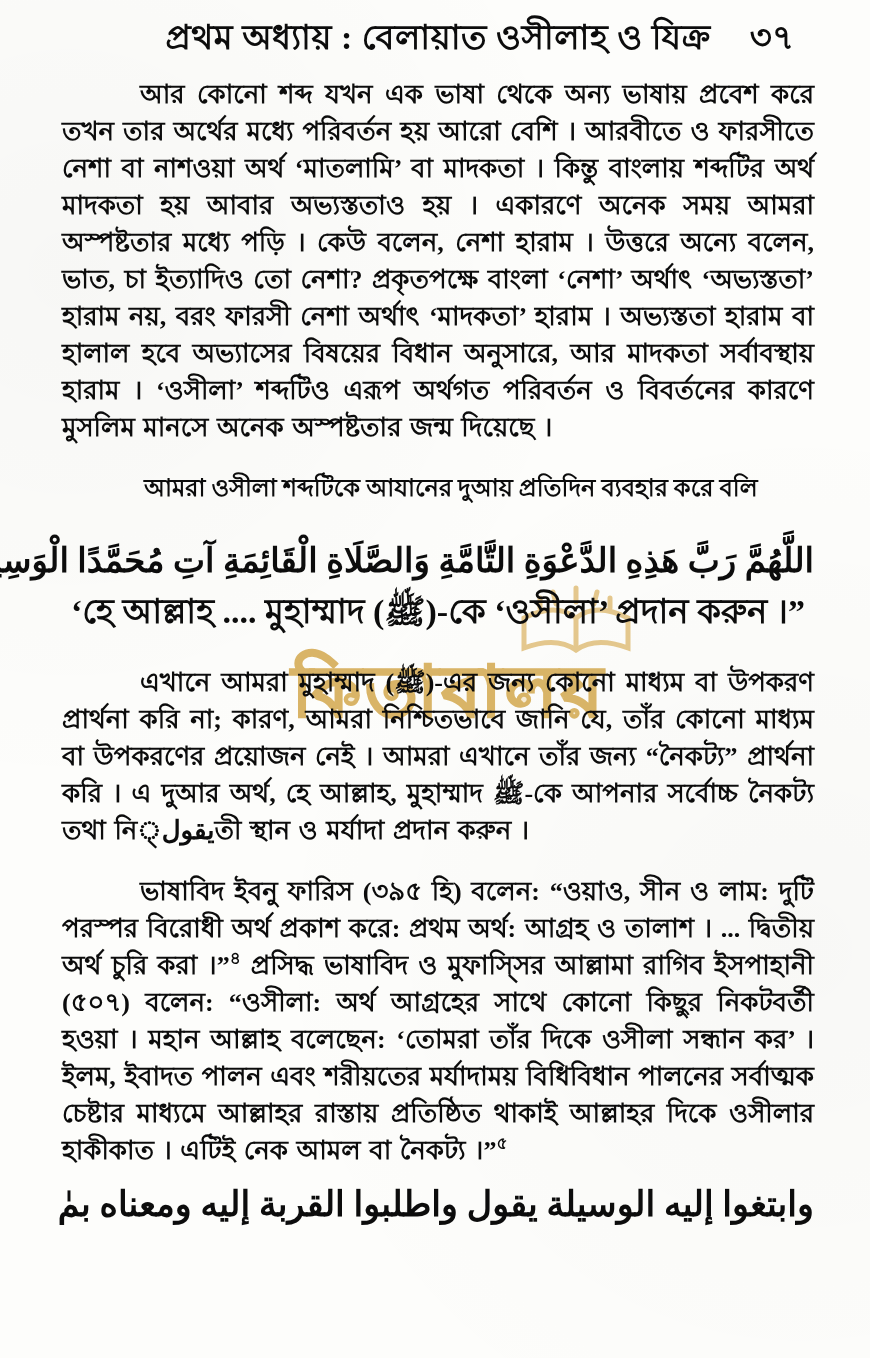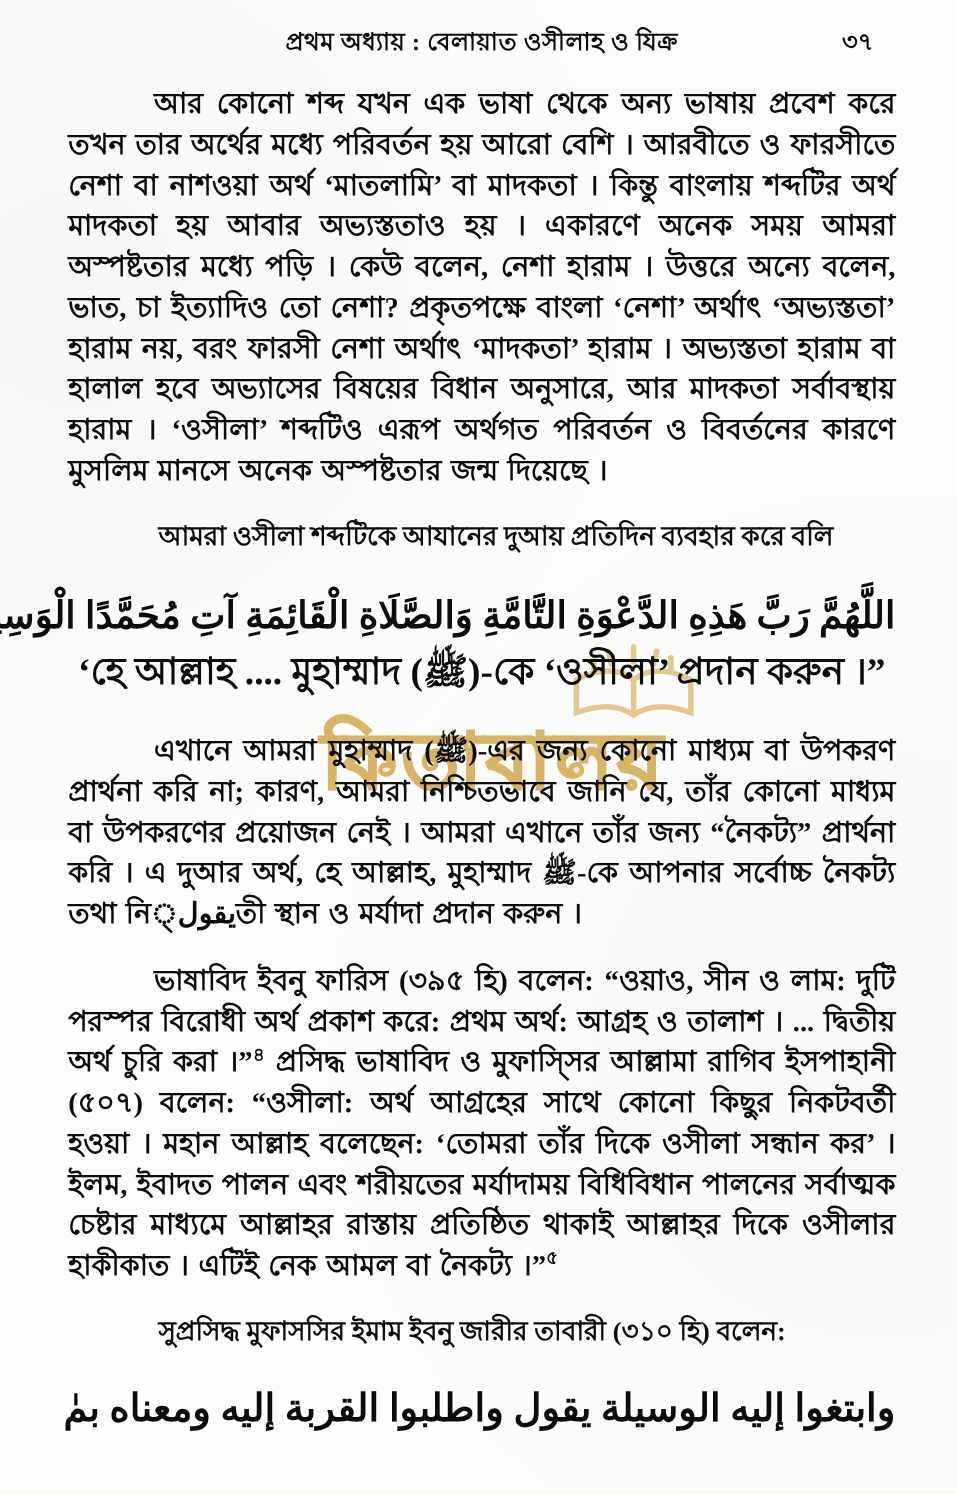--- a/index.html
+++ b/index.html
@@ -19,21 +19,21 @@
     overflow:hidden;
   }
   .content{
     position:absolute;
     left:62px; right:56px; top:20px;
     z-index:2;
   }
   .page-header{
     position:relative;
     height:36px;
-    font-size:22px;
+    font-size:34px;
     font-weight:700;
     line-height:36px;
   }
   .chapter-title{
     text-align:center;
     letter-spacing:.5px;
   }
   .page-number{
     position:absolute;
     right:20px; top:0;
@@ -121,18 +121,17 @@
     <p class="intro-line">আমরা ওসীলা শব্দটিকে আযানের দুআয় প্রতিদিন ব্যবহার করে বলি</p>
 
     <div class="arabic arabic-main">اللَّهُمَّ رَبَّ هَذِهِ الدَّعْوَةِ التَّامَّةِ وَالصَّلَاةِ الْقَائِمَةِ آتِ مُحَمَّدًا الْوَسِيلَةَ</div>
 
     <p class="dua-translation">‘হে আল্লাহ .... মুহাম্মাদ (ﷺ)-কে ‘ওসীলা’ প্রদান করুন ।”</p>
 
     <p class="para mt-md indent">এখানে আমরা মুহাম্মাদ (ﷺ)-এর জন্য কোনো মাধ্যম বা উপকরণ প্রার্থনা করি না; কারণ, আমরা নিশ্চিতভাবে জানি যে, তাঁর কোনো মাধ্যম বা উপকরণের প্রয়োজন নেই । আমরা এখানে তাঁর জন্য “নৈকট্য” প্রার্থনা করি । এ দুআর অর্থ, হে আল্লাহ, মুহাম্মাদ ﷺ-কে আপনার সর্বোচ্চ নৈকট্য তথা নিيقول্তী স্থান ও মর্যাদা প্রদান করুন ।</p>
 
     <p class="para mt-lg indent"><span>ভাষাবিদ ইবনু ফারিস (৩৯৫ হি) বলেন: “ওয়াও, সীন ও লাম: দুটি পরস্পর বিরোধী অর্থ প্রকাশ করে: প্রথম অর্থ: আগ্রহ ও তালাশ । ... দ্বিতীয় অর্থ চুরি করা ।”</span><sup class="fn-ref">৪</sup><span> প্রসিদ্ধ ভাষাবিদ ও মুফাস্সির আল্লামা রাগিব ইসপাহানী (৫০৭) বলেন: “ওসীলা: অর্থ আগ্রহের সাথে কোনো কিছুর নিকটবর্তী হওয়া । মহান আল্লাহ বলেছেন: ‘তোমরা তাঁর দিকে ওসীলা সন্ধান কর’ । ইলম, ইবাদত পালন এবং শরীয়তের মর্যাদাময় বিধিবিধান পালনের সর্বাত্মক চেষ্টার মাধ্যমে আল্লাহর রাস্তায় প্রতিষ্ঠিত থাকাই আল্লাহর দিকে ওসীলার হাকীকাত । এটিই নেক আমল বা নৈকট্য ।”</span><sup class="fn-ref">৫</sup></p>
 
-    <p class="intro-line">সুপ্রসিদ্ধ মুফাসসির ইমাম ইবনু জারীর তাবারী (৩১০ হি) বলেন:</p>
 
     <div class="arabic arabic-quote">وابتغوا إليه الوسيلة  يقول واطلبوا القربة إليه ومعناه بمٰ</div>
 
   </div>
 </div>
 
 </body></html>

